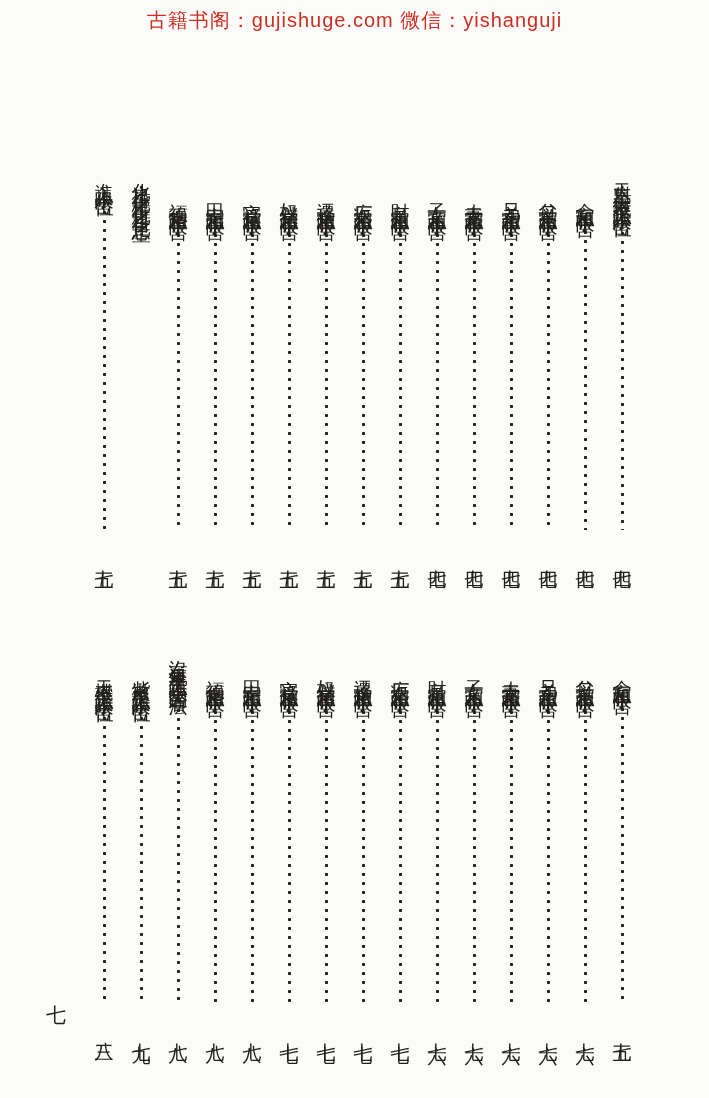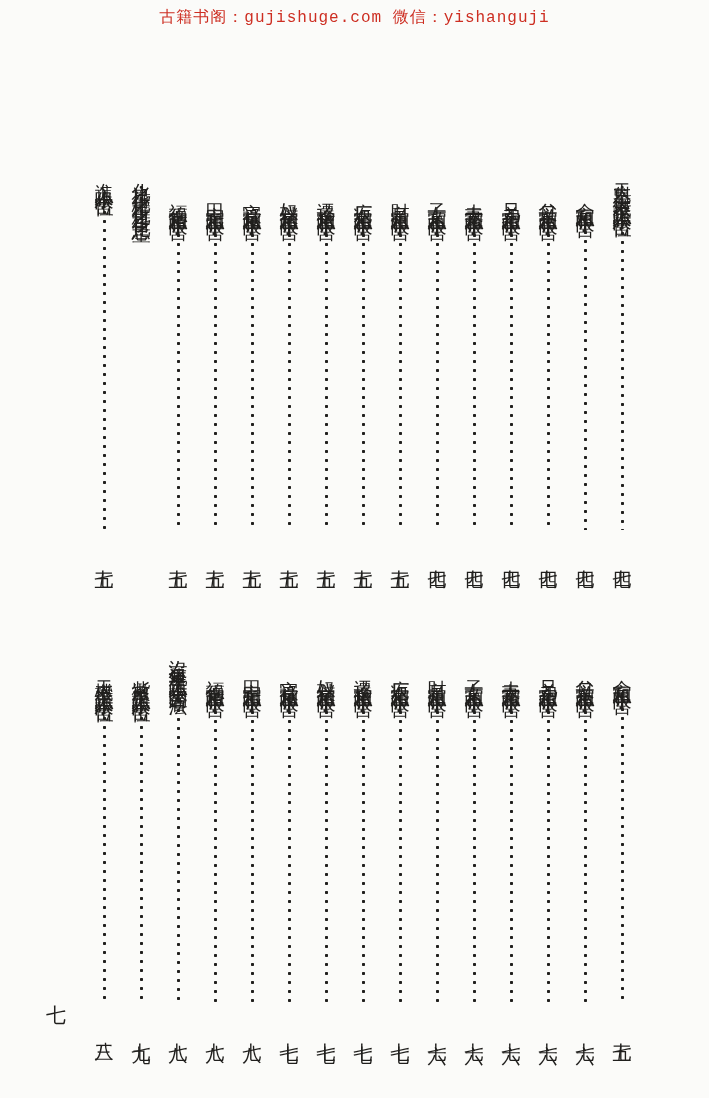--- a/index.html
+++ b/index.html
@@ -9,23 +9,23 @@
   }
   html,body{margin:0;padding:0;}
   body{
     width:709px;height:1098px;position:relative;overflow:hidden;
     background:var(--paper);
     font-family:"DejaVu Serif","Liberation Serif",serif;
     color:var(--ink);
   }
   .watermark{
     position:absolute;top:7px;left:0;right:0;
-    text-align:center;font-size:16px;letter-spacing:1px;
+    text-align:center;font-size:20px;letter-spacing:1px;
     color:var(--watermark-red);
-    font-family:Liberation Mono, monospace;
+    font-family:Liberation Sans, sans-serif;
   }
   .toc-block{
     position:absolute;right:68px;width:555px;
     writing-mode:vertical-rl;text-orientation:upright;
     font-size:19px;letter-spacing:3px;line-height:37px;
     color:var(--ink);
   }
   #block-top{top:168px;height:392px;}
   #block-bottom{top:645px;height:388px;}
   .entry{display:flex;flex-direction:row;width:37px;height:100%;}

